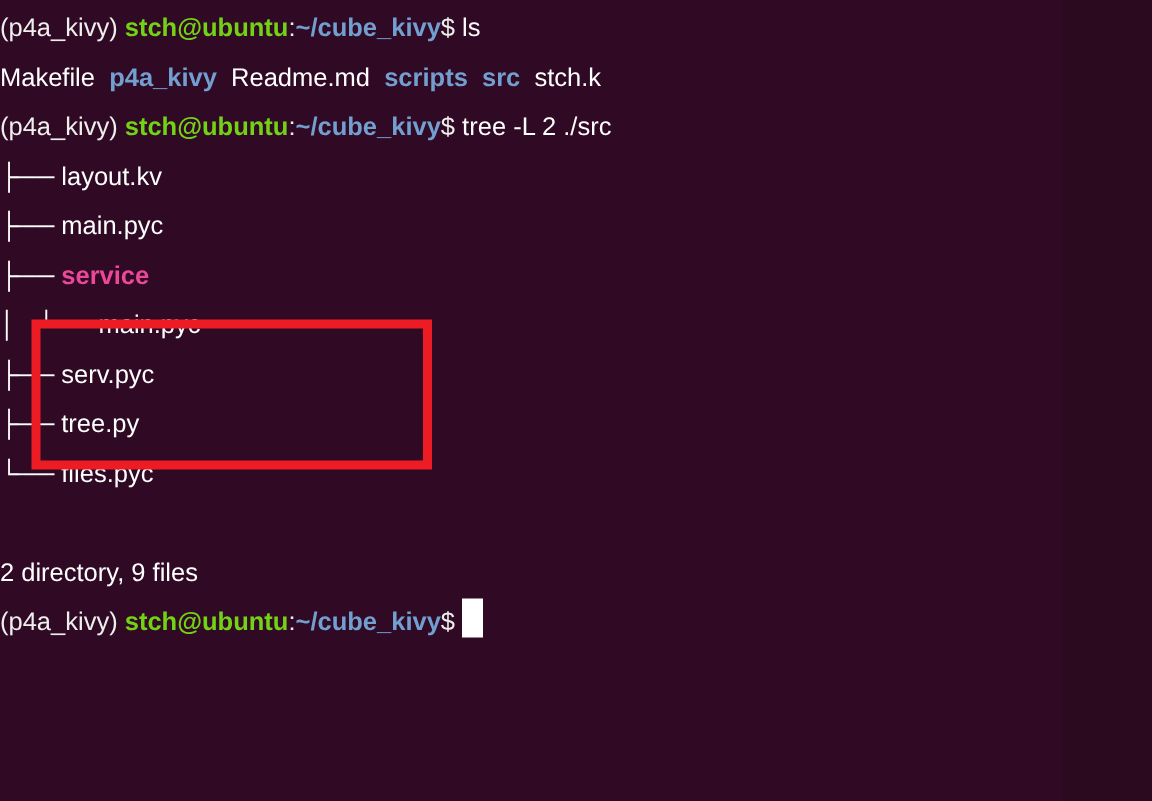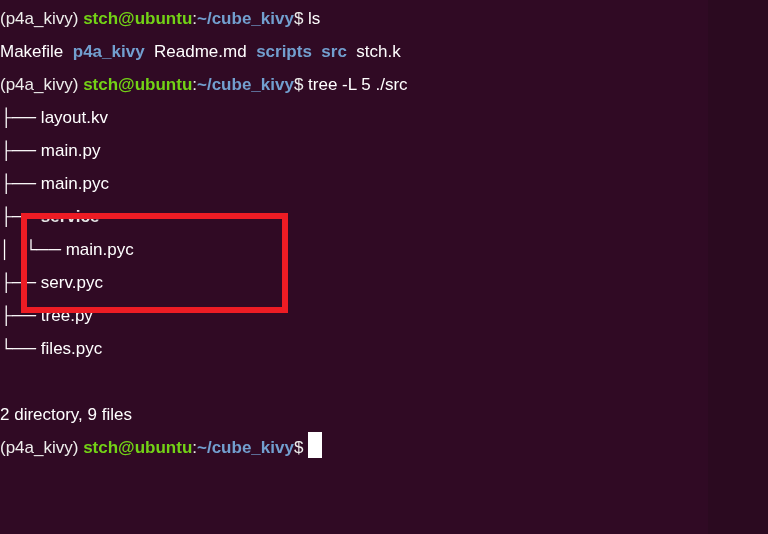--- a/index.html
+++ b/index.html
@@ -64,30 +64,29 @@
 <body>
 
 <div id="terminal" style="background: rgb(48, 10, 36);">
 
   <div class="screen">
 
     <div class="row"><span class="c-plain">(p4a_kivy)</span><span class="c-plain"> </span><span class="c-green" style="color: rgb(115, 210, 22);">stch@ubuntu</span><span class="c-plain">:</span><span class="c-blue" style="color: rgb(114, 159, 207);">~/cube_kivy</span><span class="c-plain">$</span><span class="c-white"> ls</span></div>
 
     <div class="row"><span class="c-white">Makefile</span><span>  </span><span class="c-blue" style="color: rgb(114, 159, 207);">p4a_kivy</span><span>  </span><span class="c-white">Readme.md</span><span>  </span><span class="c-blue" style="color: rgb(114, 159, 207);">scripts</span><span>  </span><span class="c-blue" style="color: rgb(114, 159, 207);">src</span><span>  </span><span class="c-white">stch.k</span></div>
 
-    <div class="row"><span class="c-plain">(p4a_kivy)</span><span class="c-plain"> </span><span class="c-green" style="color: rgb(115, 210, 22);">stch@ubuntu</span><span class="c-plain">:</span><span class="c-blue" style="color: rgb(114, 159, 207);">~/cube_kivy</span><span class="c-plain">$</span><span class="c-white"> tree -L 5 ./src</span></div>
+    <div class="row"><span class="c-plain">(p4a_kivy)</span><span class="c-plain"> </span><span class="c-green" style="color: rgb(115, 210, 22);">stch@ubuntu</span><span class="c-plain">:</span><span class="c-blue" style="color: rgb(114, 159, 207);">~/cube_kivy</span><span class="c-plain">$</span><span class="c-white"> tree -L 2 ./src</span></div>
 
 
     <div class="row"><span class="c-tree">├── </span><span class="c-white">layout.kv</span></div>
 
-    <div class="row"><span class="c-tree">├── </span><span class="c-white">main.py</span></div>
 
     <div class="row"><span class="c-tree">├── </span><span class="c-white">main.pyc</span></div>
 
-    <div class="row"><span class="c-tree">├── </span><span class="c-blue" style="color: #e5e5e5;">service</span></div>
+    <div class="row"><span class="c-tree">├── </span><span class="c-blue" style="color: #ec4899;">service</span></div>
 
 
     <div class="row"><span class="c-tree">│   └── </span><span class="c-white">main.pyc</span></div>
 
 
     <div class="row"><span class="c-tree">├── </span><span class="c-white">serv.pyc</span></div>
 
     <div class="row"><span class="c-tree">├── </span><span class="c-white">tree.py</span></div>
 
     <div class="row"><span class="c-tree">└── </span><span class="c-white">files.pyc</span></div>

